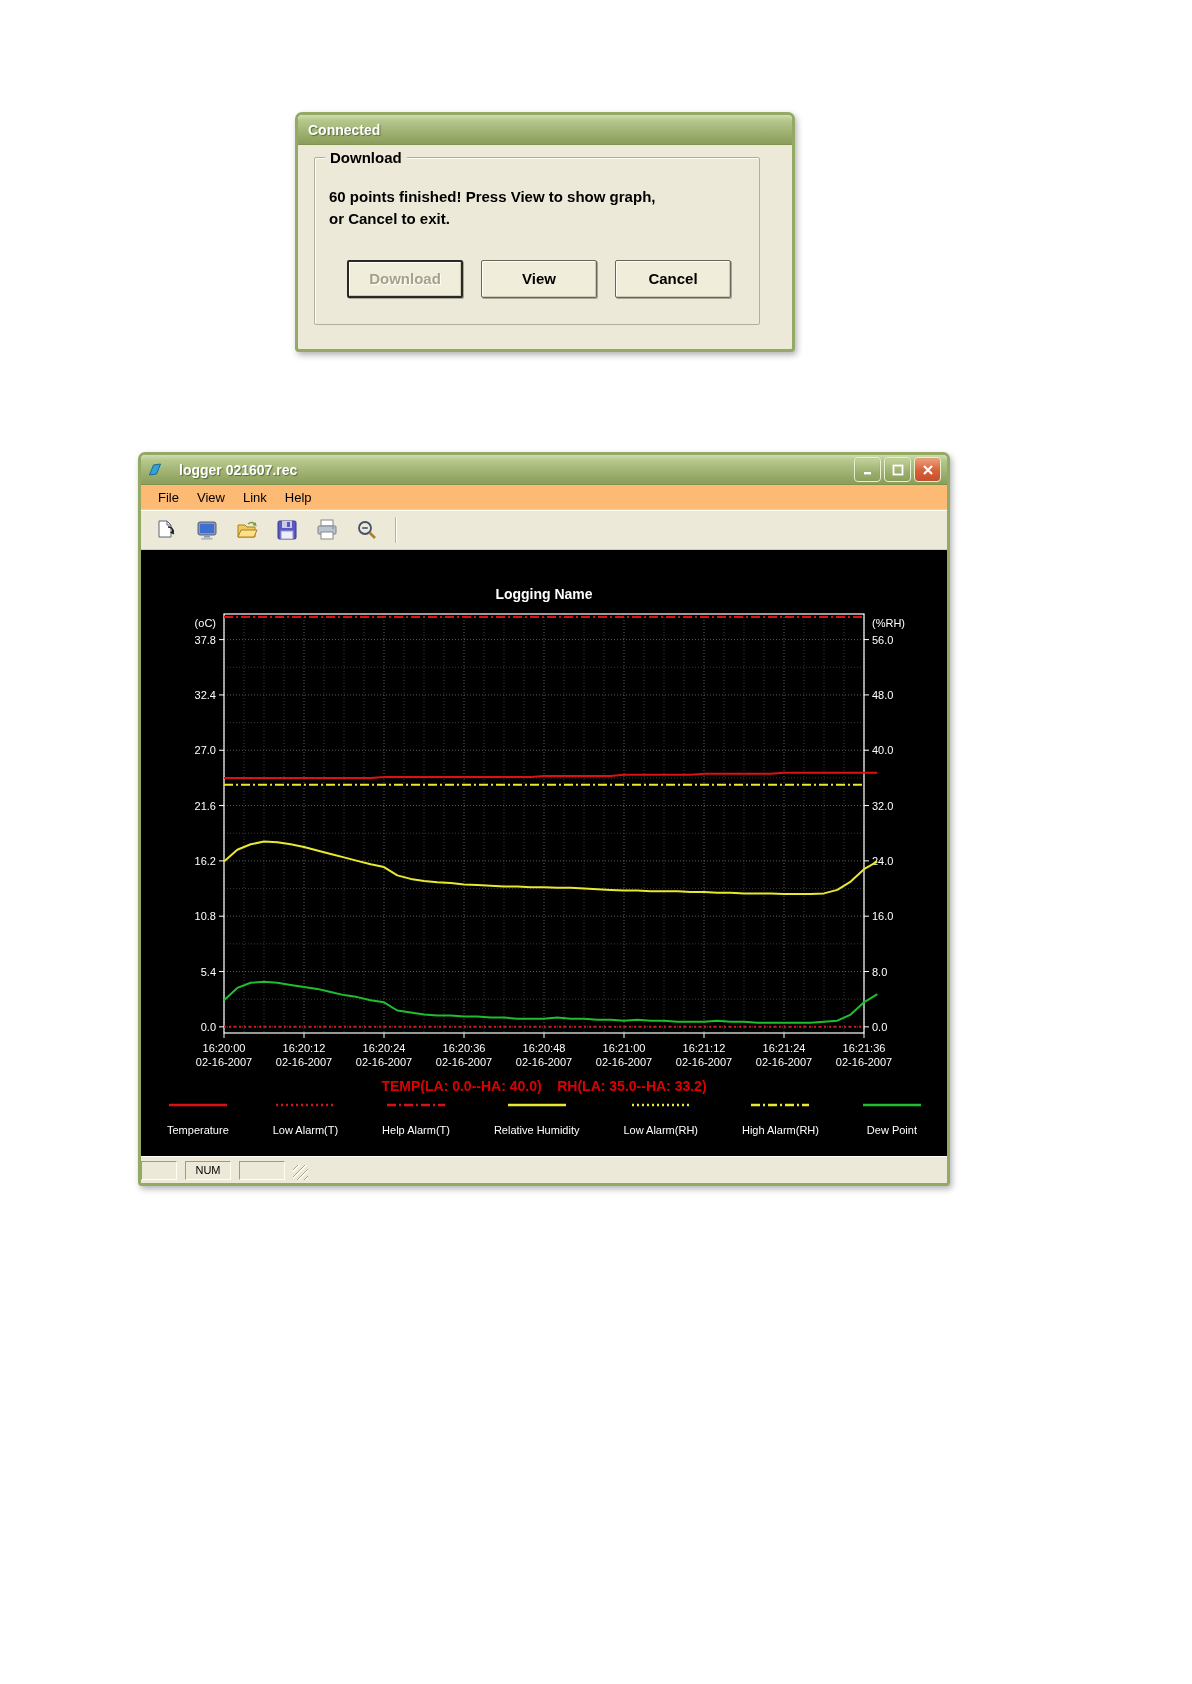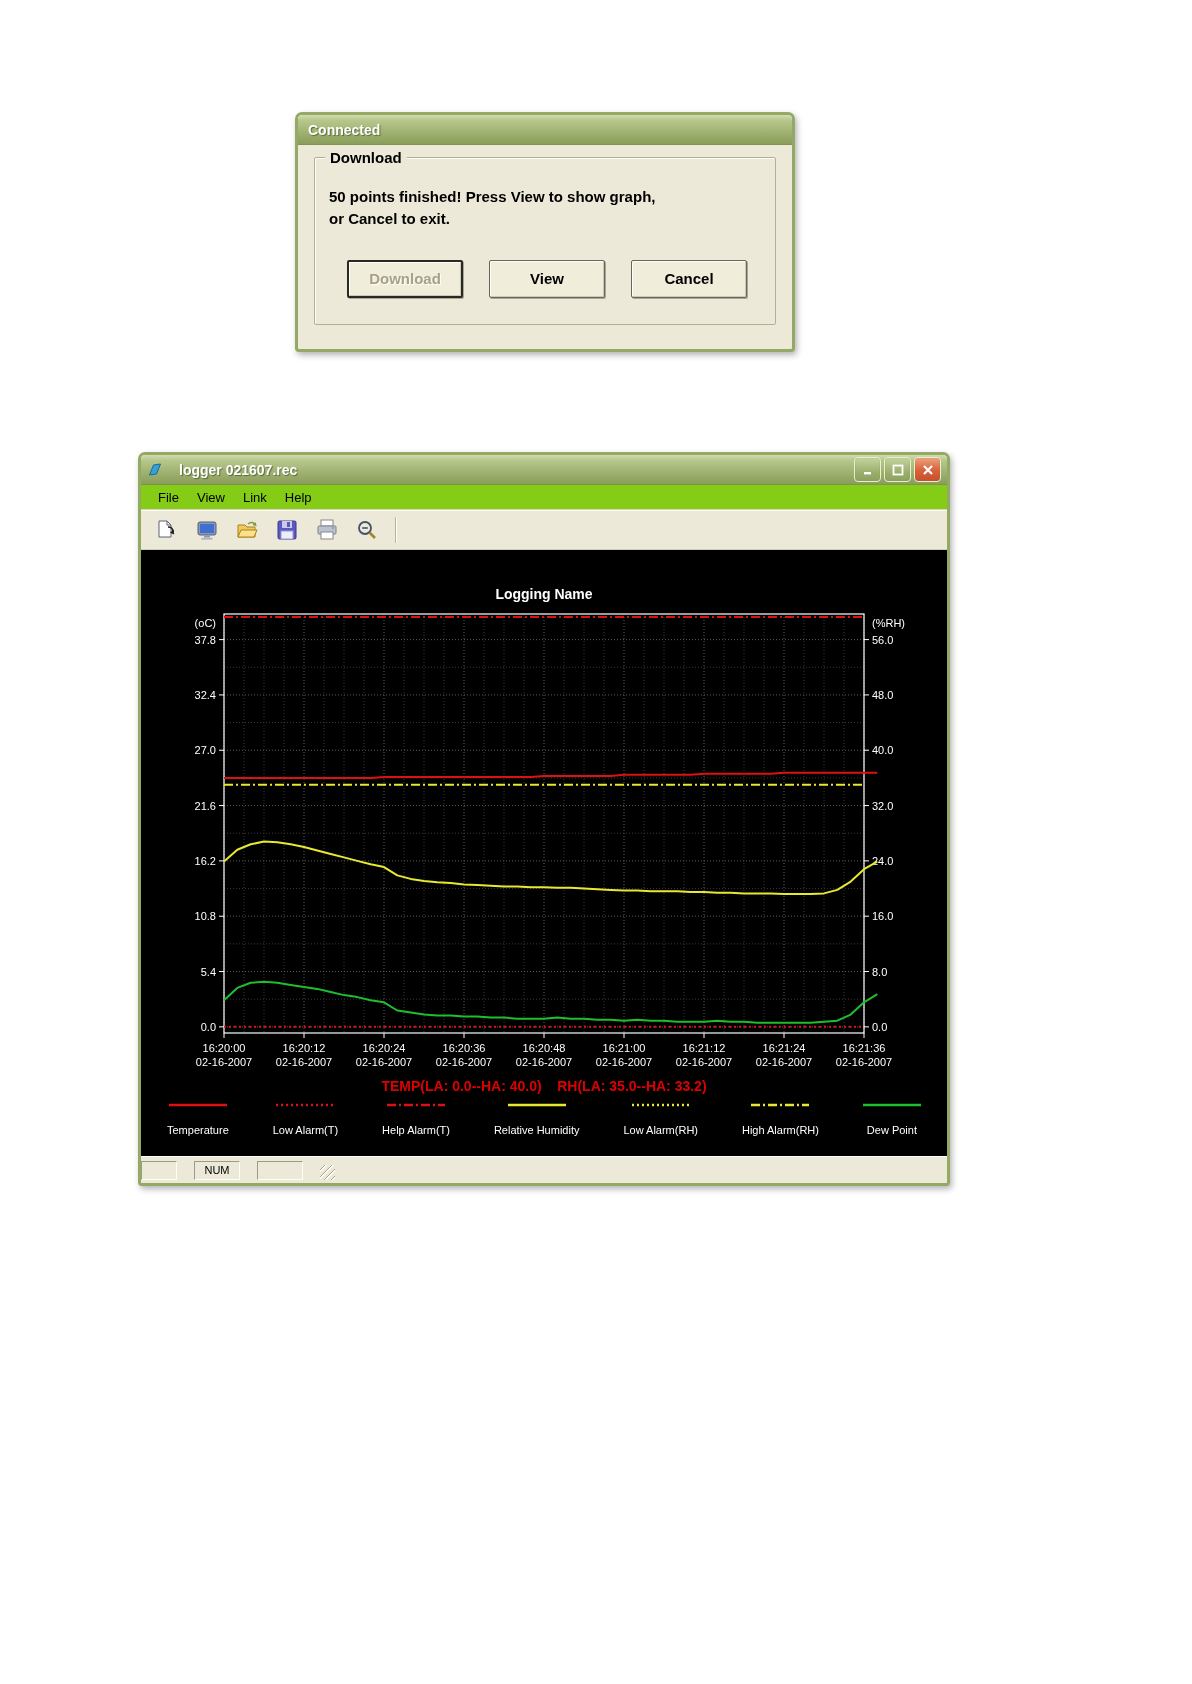--- a/index.html
+++ b/index.html
@@ -8,21 +8,21 @@
 
   
   .dialog{position:absolute;left:295px;top:112px;width:494px;height:234px;
           border:3px solid #93a964;border-radius:7px 7px 4px 4px;background:#ECE9D8;
           box-shadow:2px 3px 6px rgba(0,0,0,.3);}
   .xp-titlebar{height:29px;border-radius:5px 5px 0 0;display:flex;align-items:center;
           background:linear-gradient(180deg,#d2dcb0 0%,#b6c78c 18%,#a4b777 50%,#94a765 80%,#8a9d5b 100%);
           border-bottom:1px solid #7f934f;text-align:right;}
   .xp-title{color:#fff;font-weight:bold;font-size:14px;padding-left:10px;
           text-shadow:1px 1px 1px #5a6a3a;}
-  .groupbox{position:relative;margin:12px 16px 0 16px;height:166px;
+  .groupbox{position:relative;margin:12px 32px 0 16px;height:166px;
           border:1px solid #b2af99;border-radius:2px;box-shadow:inset 1px 1px 0 #fffef2;}
   .groupbox-legend{position:absolute;top:-9px;left:10px;background:#ECE9D8;padding:0 5px;
           font-weight:bold;font-size:15px;color:#000;}
   .dialog-message{padding:28px 12px 0 14px;font-weight:bold;font-size:15px;line-height:1.45;color:#000;}
   .dialog-buttons{display:flex;justify-content:space-between;padding:30px 28px 0 32px;}
   .xp-btn{width:116px;height:38px;background:#f0edda;border:1px solid #66665c;border-radius:2px;
           box-shadow:1px 1px 0 rgba(100,100,90,.5),inset -1px -1px 0 #cdc9b2,inset 1px 1px 0 #fffef6;
           font-family:"Liberation Sans",sans-serif;font-weight:bold;font-size:15px;color:#000;cursor:pointer;}
   .xp-btn.default{border:2px solid #2a2a24;}
   .xp-btn:disabled{color:#a5a18c;text-shadow:1px 1px 0 #fffef6;}
@@ -31,21 +31,21 @@
   .app-window{position:absolute;left:138px;top:452px;width:812px;
           border:3px solid #93a964;border-radius:7px 7px 4px 4px;background:#ECE9D8;
           box-shadow:2px 3px 6px rgba(0,0,0,.3);box-sizing:border-box;}
   .app-window .xp-titlebar{justify-content:flex-start;}
   .app-icon{width:17px;height:16px;margin:0 5px 0 6px;flex:none;}
   .win-buttons{margin-left:auto;display:flex;gap:3px;padding-right:6px;}
   .win-btn{width:25px;height:23px;border-radius:4px;border:1px solid #e9f0cf;display:flex;
           align-items:center;justify-content:center;cursor:pointer;
           background:linear-gradient(180deg,#c6d39e,#9cb06e 60%,#8ca15c);box-shadow:inset 0 0 1px #6f8442;}
   .win-btn.close{background:linear-gradient(180deg,#eda17c,#d8603a 55%,#c74f2c);}
-  .menubar{height:24px;display:flex;align-items:center;background:#84cc16;padding-left:8px;
+  .menubar{height:24px;display:flex;align-items:center;background:#fdba74;padding-left:8px;
           border-bottom:1px solid #d8d4c0;}
   .menu-item{font-size:13px;color:#000;padding:3px 9px;cursor:default;}
   .toolbar{height:38px;display:flex;align-items:center;background:#ECE9D8;padding-left:10px;gap:8px;
           border-top:1px solid #fffef4;border-bottom:1px solid #cfccb8;}
   .tool-btn{width:32px;height:30px;background:transparent;border:1px solid transparent;border-radius:2px;
           display:flex;align-items:center;justify-content:center;cursor:pointer;padding:0;}
   .tool-btn svg{width:24px;height:24px;}
   .toolbar-sep{width:1px;height:26px;background:#b6b29c;box-shadow:1px 0 0 #fffef4;margin-left:4px;}
 
   
@@ -54,40 +54,40 @@
   .alarm-text{color:#dd0000;font-weight:bold;font-size:14px;text-align:center;white-space:pre;
           height:18px;line-height:16px;}
   .legend{display:flex;justify-content:space-between;padding:6px 26px 0 26px;}
   .legend-item{display:flex;flex-direction:column;align-items:center;gap:16px;}
   .legend-label{color:#fff;font-size:11px;white-space:nowrap;}
 
   
   .statusbar{height:26px;background:#ECE9D8;display:flex;align-items:center;
           border-top:1px solid #fffef4;font-size:12px;color:#000;}
   .status-text{padding-left:8px;flex:1;}
-  .status-cells{display:flex;align-items:flex-start;gap:17px;padding-right:2px;}
+  .status-cells{display:flex;align-items:flex-start;gap:8px;padding-right:2px;}
   .cell{height:17px;border:1px solid;border-color:#9d9a87 #fffef4 #fffef4 #9d9a87;
           font-size:11px;display:flex;align-items:center;justify-content:center;color:#000;}
   .cell.w1{width:34px;} .cell.w2{width:44px;}
   .grip{width:15px;height:15px;align-self:flex-end;
           background:repeating-linear-gradient(135deg,transparent 0 3px,#a8a48e 3px 4px,#fffef4 4px 5px);}
 </style>
 </head>
 <body>
 
 <div class="page">
 
   <div class="dialog">
     <div class="xp-titlebar">
       <span class="xp-title">Connected</span>
     </div>
     <div class="groupbox">
       <span class="groupbox-legend">Download</span>
       <div class="dialog-message">
-        <span>50 points finished! Press View to show graph,</span><br>
+        <span>60 points finished! Press View to show graph,</span><br>
         <span>or Cancel to exit.</span>
       </div>
       <div class="dialog-buttons">
         <button class="xp-btn default" disabled="">Download</button>
         <button class="xp-btn">View</button>
         <button class="xp-btn">Cancel</button>
       </div>
     </div>
   </div>
 

